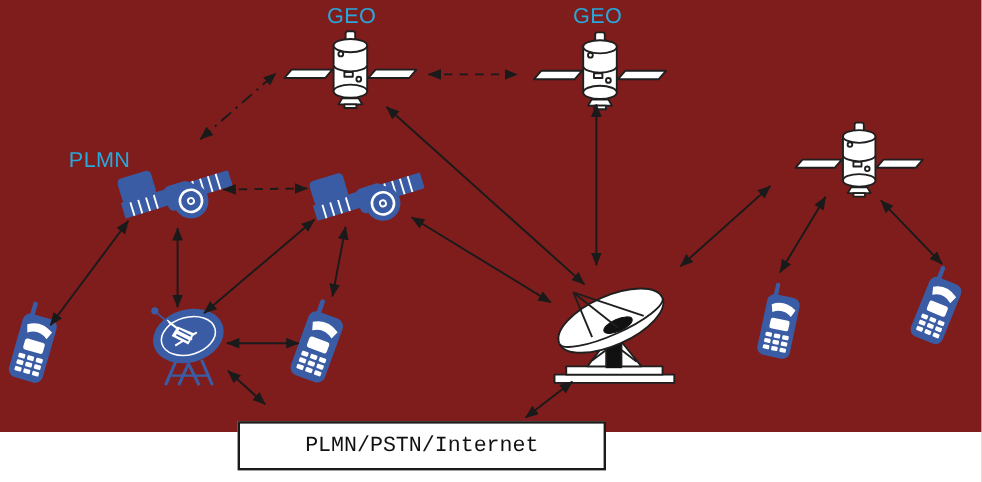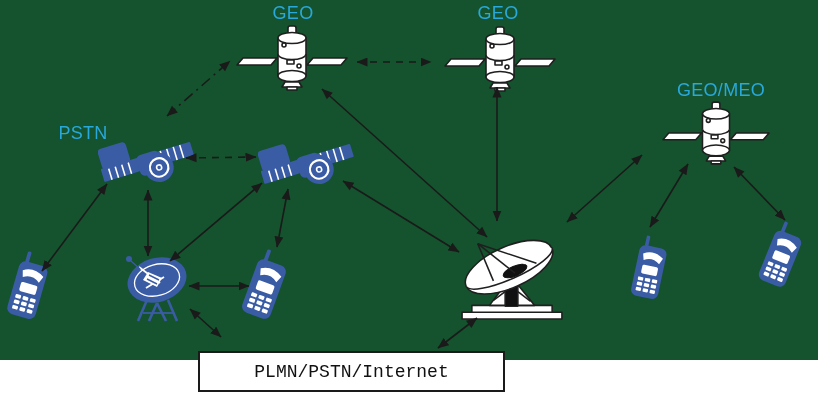--- a/index.html
+++ b/index.html
@@ -2,21 +2,21 @@
 <html style="--accent: #29A8DC; --node-blue: #3A5CA5; --line: #1a1a1a;"><head>
 <meta charset="utf-8">
 <style>
   :root{
     --accent:#29A8DC;
     --node-blue:#3A5CA5;
     --line:#1a1a1a;
   }
   html,body{margin:0;padding:0;background:#fff;}
   body{width:818px;height:402px;position:relative;font-family:"Liberation Sans",sans-serif;overflow:hidden;}
-  .canvas{position:absolute;left:0;top:0;width:818px;height:360px;background:#14532d;}
+  .canvas{position:absolute;left:0;top:0;width:818px;height:360px;background:#7f1d1d;}
   .node{position:absolute;}
   .lbl{position:absolute;transform:translateX(-50%);color:var(--accent);
        font-size:18px;font-weight:400;letter-spacing:0.3px;white-space:nowrap;}
   .netbox{position:absolute;left:198px;top:351px;width:303px;height:37px;
           border:2px solid #1a1a1a;background:#fff;display:flex;align-items:center;
           justify-content:center;font-family:Liberation Mono, monospace;
           font-size:18px;color:#111;}
   svg{display:block;}
   .edges{position:absolute;left:0;top:0;pointer-events:none;}
   .edges line{stroke:var(--line);stroke-width:1.6;}
@@ -26,22 +26,21 @@
   .olk{fill:#111;stroke:#111;}
   .w{stroke:#fff;fill:none;}
 </style>
 </head>
 <body>
 
 <div class="canvas">
 
   <div class="lbl" style="left:293px;top:3px;">GEO</div>
   <div class="lbl" style="left:498px;top:3px;">GEO</div>
-  <div class="lbl" style="left:83px;top:123px;">PSTN</div>
-  <div class="lbl" style="left:721px;top:80px;">GEO/MEO</div>
+  <div class="lbl" style="left:83px;top:123px;">PLMN</div>
 
   <div class="node" style="left:236px;top:24px;width:112px;height:68px;">
     <svg width="112" height="68" viewBox="0 0 112 68">
       <polygon class="ol" points="1,41 7,34 41,34 35,41"></polygon>
       <polygon class="ol" points="71,41 77,34 111,34 105,41"></polygon>
       <rect class="ol" x="52" y="2" width="8" height="9" rx="2"></rect>
       <path class="ol" d="M42 14 h28 v38 h-28 z"></path>
       <ellipse class="ol" cx="56" cy="14" rx="14" ry="5.5"></ellipse>
       <path class="ol" fill="none" d="M42 30 a14 5.5 0 0 0 28 0"></path>
       <ellipse class="ol" cx="56" cy="52" rx="14" ry="5.5"></ellipse>

